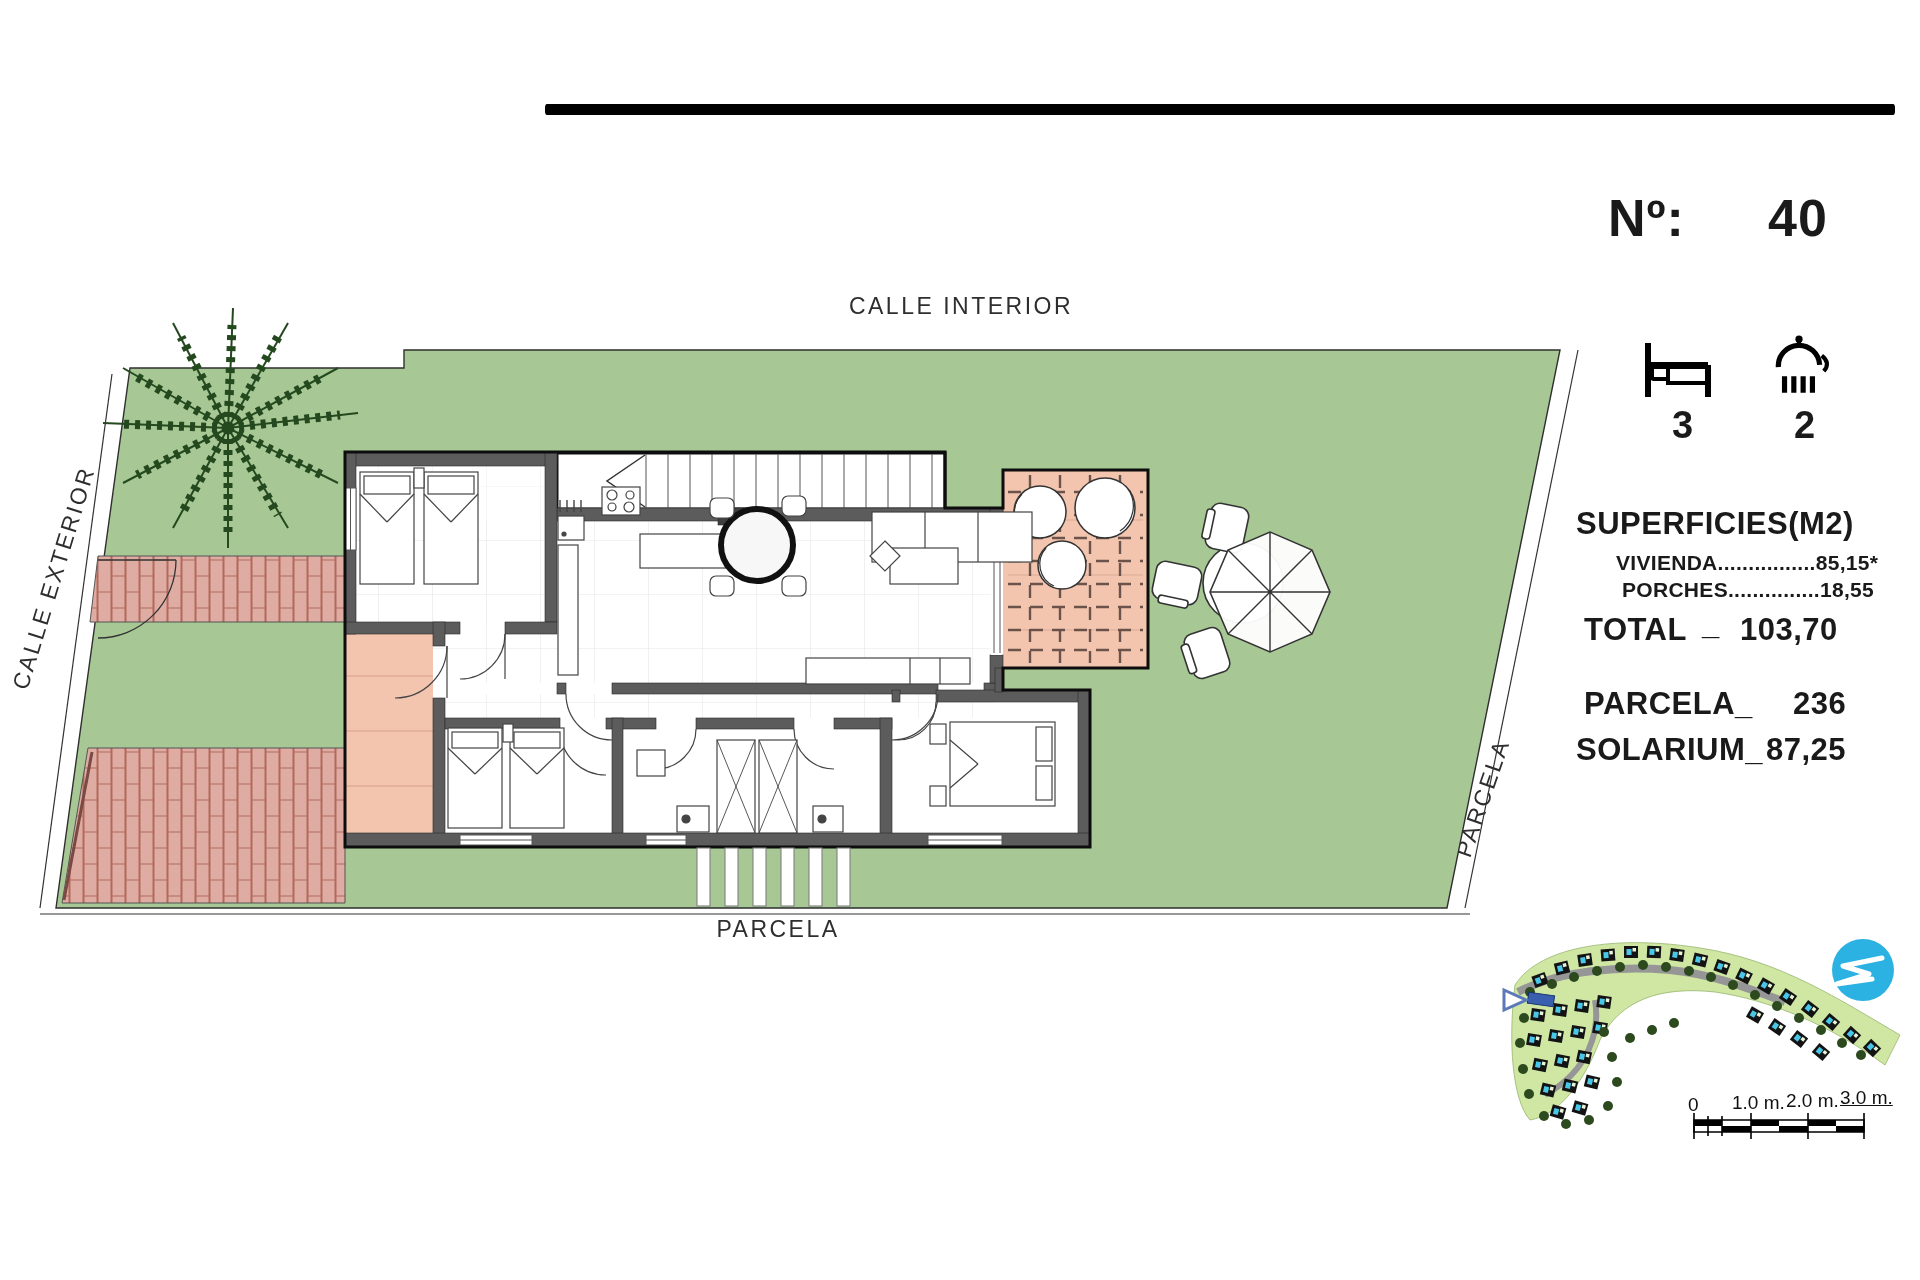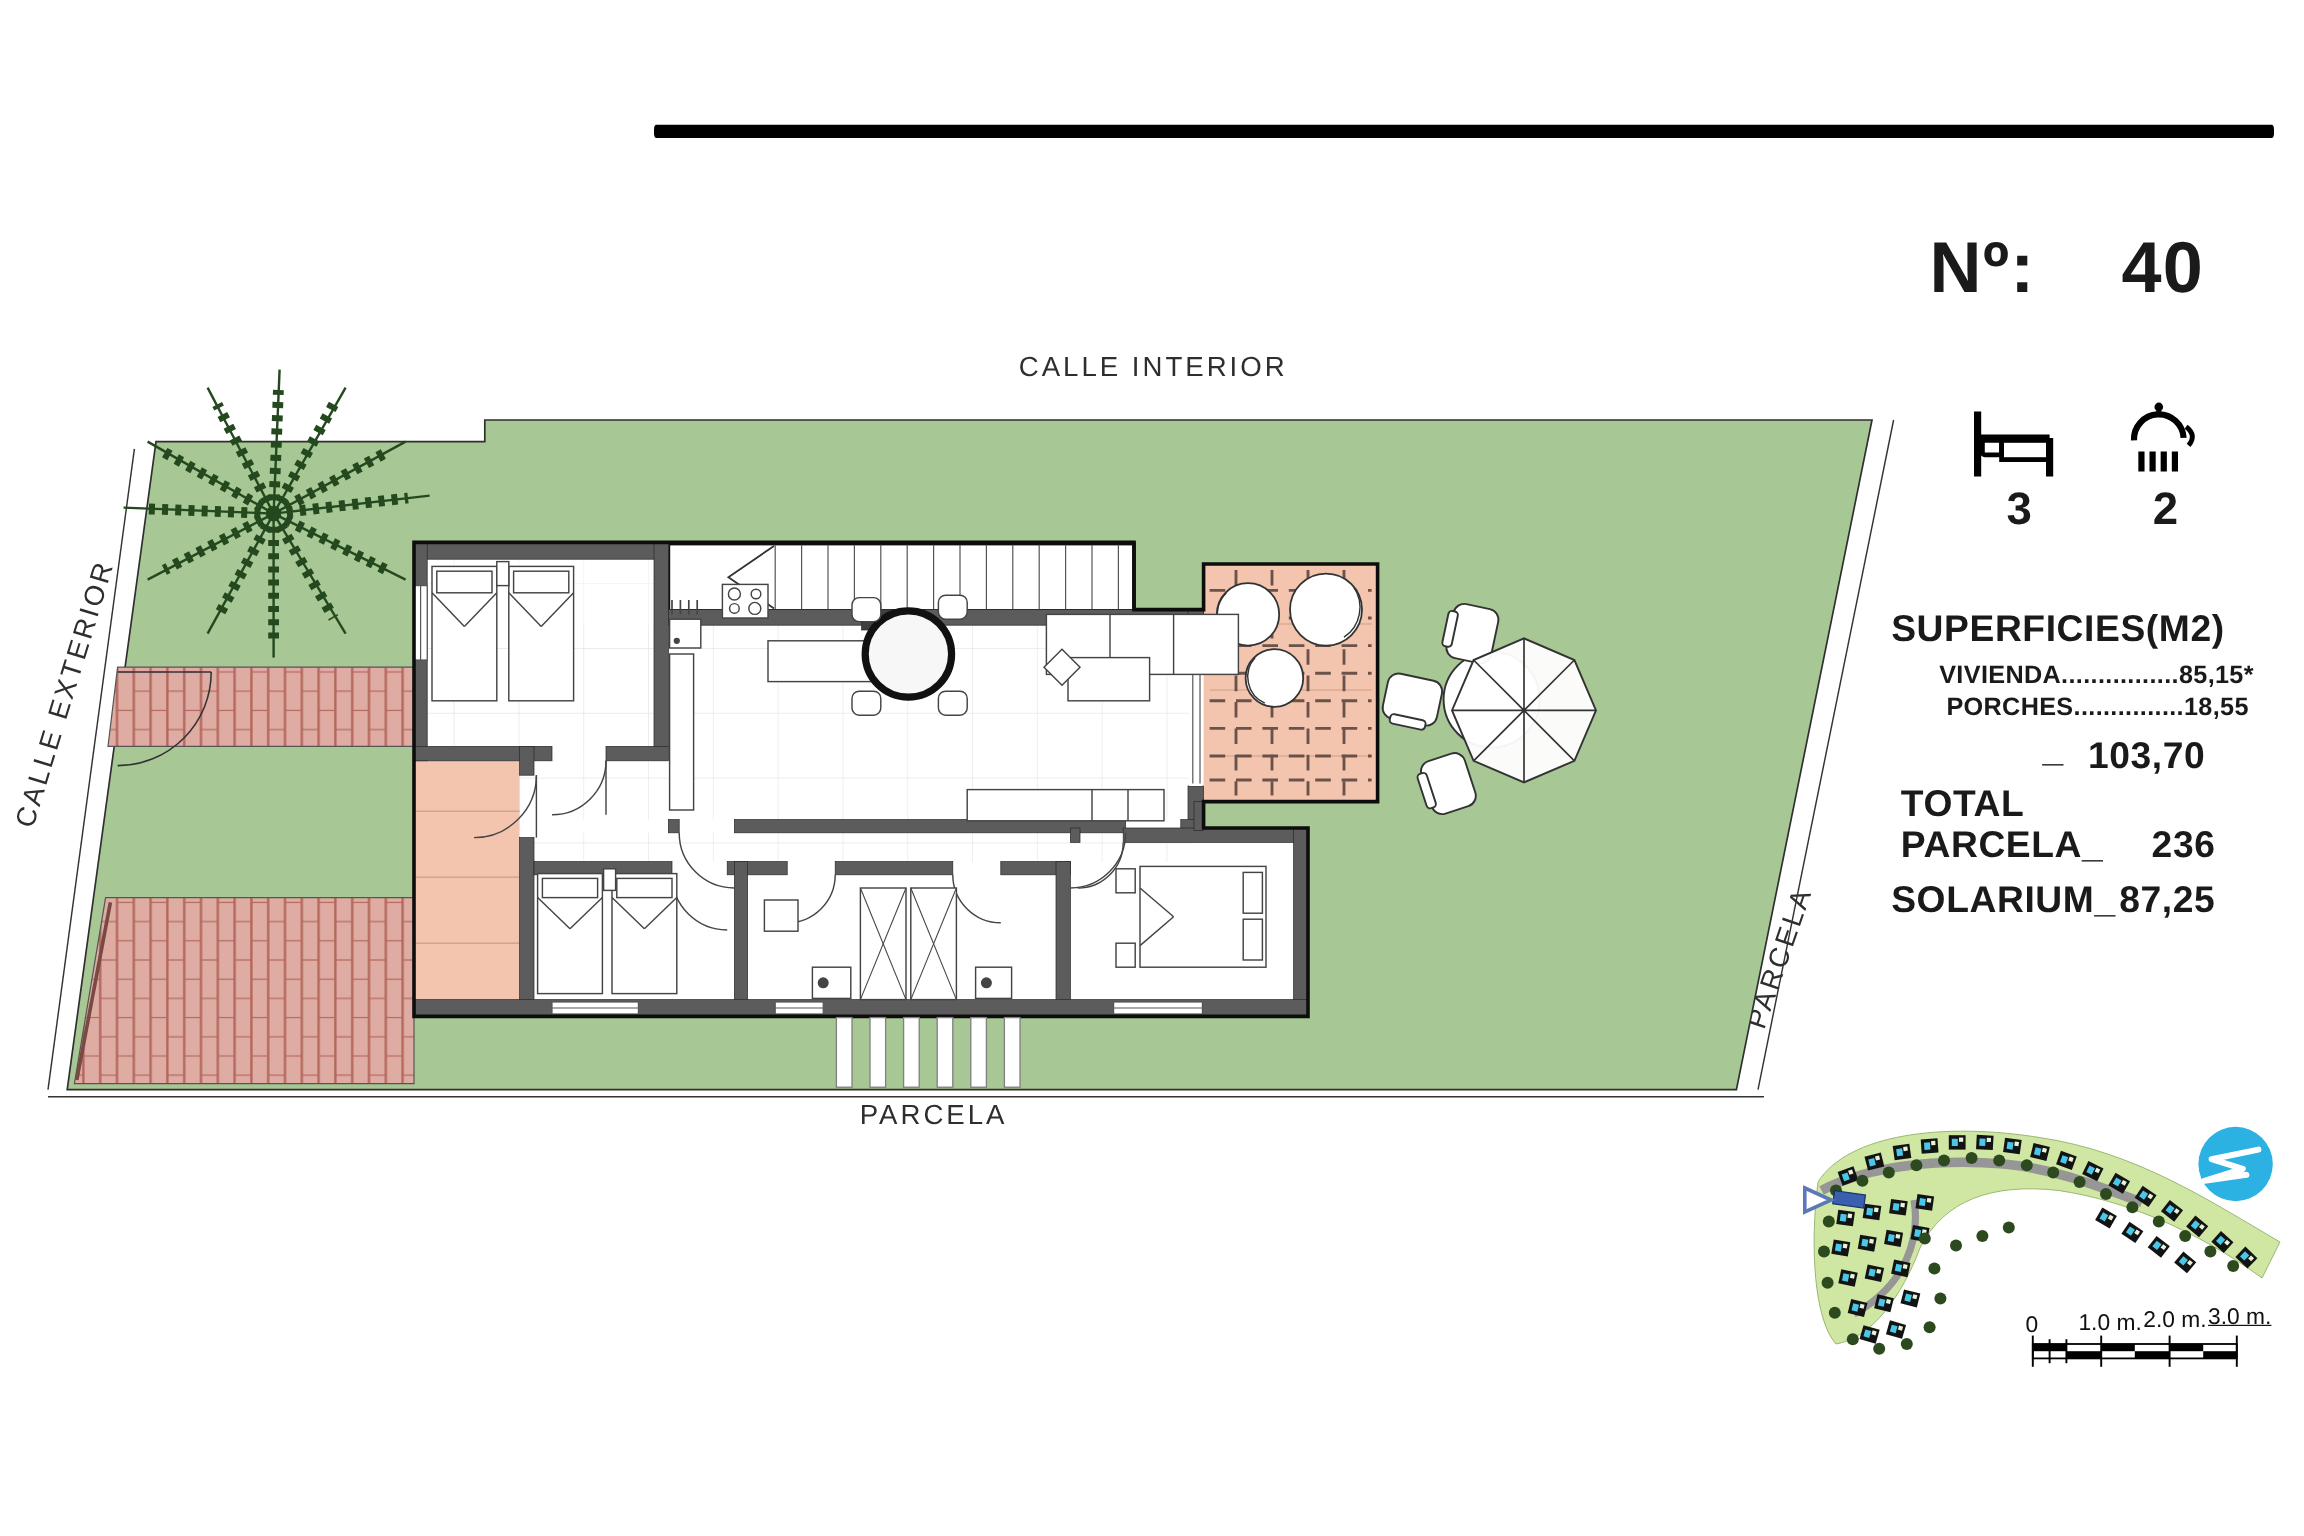--- a/index.html
+++ b/index.html
@@ -10,21 +10,21 @@
   .topbar{left:545px;top:104px;width:1350px;height:11px;background:#000;border-radius:2px/4px;}
   .street{position:absolute;font-size:23px;letter-spacing:2.5px;color:#2e2e2e;white-space:nowrap;
           transform:translate(-50%,-50%);}
   .street.rot-left{transform:translate(-50%,-50%) rotate(-73deg);}
   .street.rot-right{transform:translate(-50%,-50%) rotate(-71deg);}
   .plabel{position:absolute;transform:translate(-50%,-50%) rotate(-90deg);color:#3a3a3a;
           font-size:13.5px;letter-spacing:.4px;line-height:1.15;text-align:center;white-space:nowrap;}
   .plabel-h{position:absolute;transform:translate(-50%,-50%);color:#3a3a3a;
           font-size:13px;line-height:1.15;text-align:center;white-space:nowrap;}
   .plabel .ar,.plabel-h .ar{font-size:12.5px;}
-  .num-big{position:absolute;font-size:60px;font-weight:700;letter-spacing:1px;}
+  .num-big{position:absolute;font-size:52px;font-weight:700;letter-spacing:1px;}
   .icon-num{position:absolute;font-size:38px;font-weight:700;}
   .sup-title{position:absolute;font-size:31px;font-weight:700;letter-spacing:.5px;}
   .sup-line{position:absolute;font-size:21px;font-weight:700;letter-spacing:.3px;margin-left:32px;}
   .big-line{position:absolute;font-size:31px;font-weight:700;letter-spacing:.5px;}
   .scale-lbl{position:absolute;font-size:19px;font-weight:400;color:#111;}
 </style>
 </head>
 <body>
 
 <svg id="plan-svg" class="abs" width="1920" height="1280" viewBox="0 0 1920 1280">
@@ -487,21 +487,21 @@
   <path d="M10,33 A20,20 0 0 1 50,31" stroke-width="5"></path>
   <path d="M52,22 q9,7 2,15" stroke-width="4"></path>
   <path d="M16,42 V58 M25,42 V58 M34,42 V58 M43,42 V58" stroke-width="5"></path>
 </svg>
 <div class="icon-num" style="left:1794px;top:404px;">2</div>
 
 <div class="sup-title" style="left:1576px;top:506px;">SUPERFICIES(M2)</div>
 <div class="sup-line" style="left:1584px;top:551px;">VIVIENDA................85,15*</div>
 <div class="sup-line" style="left:1590px;top:578px;">PORCHES...............18,55</div>
 
-<div class="big-line" style="left:1584px;top:612px;margin-top:40px;">TOTAL</div>
+<div class="big-line" style="left:1584px;top:612px;">TOTAL</div>
 <div class="big-line" style="left:1702px;top:606px;">_</div>
 <div class="big-line" style="left:1740px;top:612px;">103,70</div>
 
 <div class="big-line" style="left:1584px;top:686px;">PARCELA_</div>
 <div class="big-line" style="left:1793px;top:686px;">236</div>
 <div class="big-line" style="left:1576px;top:732px;">SOLARIUM_</div>
 <div class="big-line" style="left:1766px;top:732px;">87,25</div>
 
 <div class="scale-lbl" style="left:1688px;top:1094px;">0</div>
 <div class="scale-lbl" style="left:1732px;top:1092px;">1.0 m.</div>

